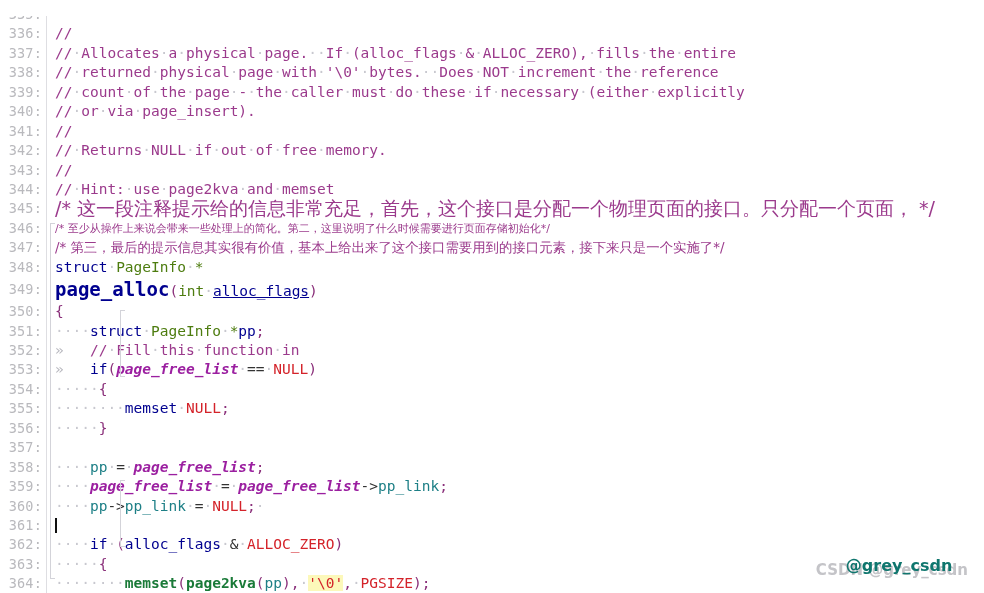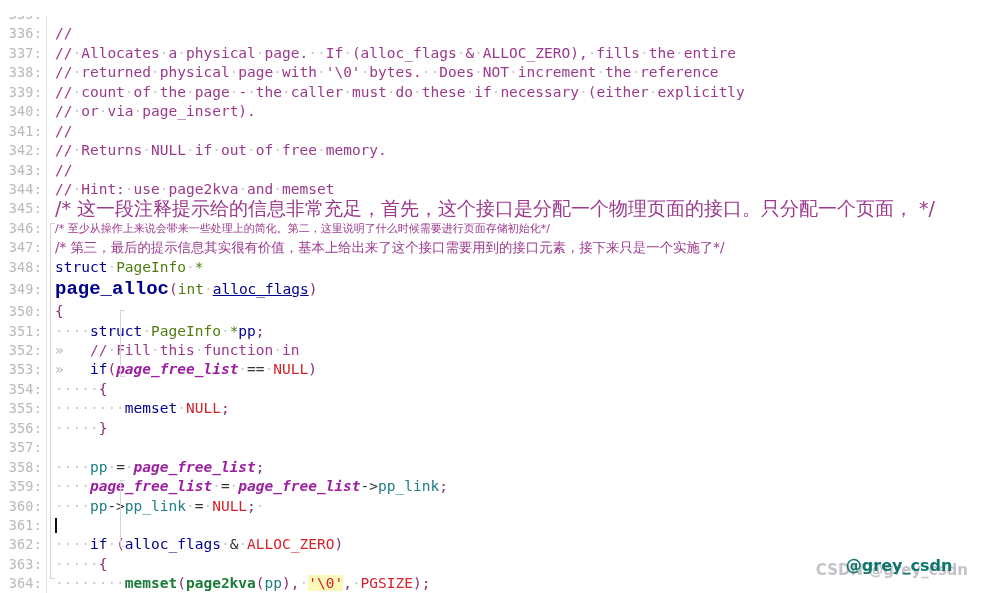--- a/index.html
+++ b/index.html
@@ -63,21 +63,21 @@
     box-sizing: border-box;
     position: relative;
   }
 
   
   .cmt   { color: #9b3a8c; }                     
   .cmt-cn{ color: #9b3a8c; font-family: "DejaVu Sans", sans-serif; }
   .kw    { color: #00008f; font-weight: normal; }  
   .typ   { color: #4d7c0f; }  
   .fn-g  { color: #1a7a38; font-weight: bold; }
-  .fname { color: #00008f; font-weight: bold; font-size: 19px; font-family: Liberation Mono, monospace; }
+  .fname { color: #00008f; font-weight: bold; font-size: 19px; }
   .param { color: #00008f; font-weight: normal; text-decoration: underline; }
   .glob  { color: #9b1fa0; font-weight: bold; font-style: italic; }
   .mac   { color: #d4232a; }                     
   .var   { color: #1d7f86; }                     
   .pun   { color: #8a2f7a; }                     
   .op    { color: #333333; }
   .dot   { color: #c8c8cf; }                     
   .tab   { color: #b7b7be; }                     
   .str-hl{
     color: #d4232a;

